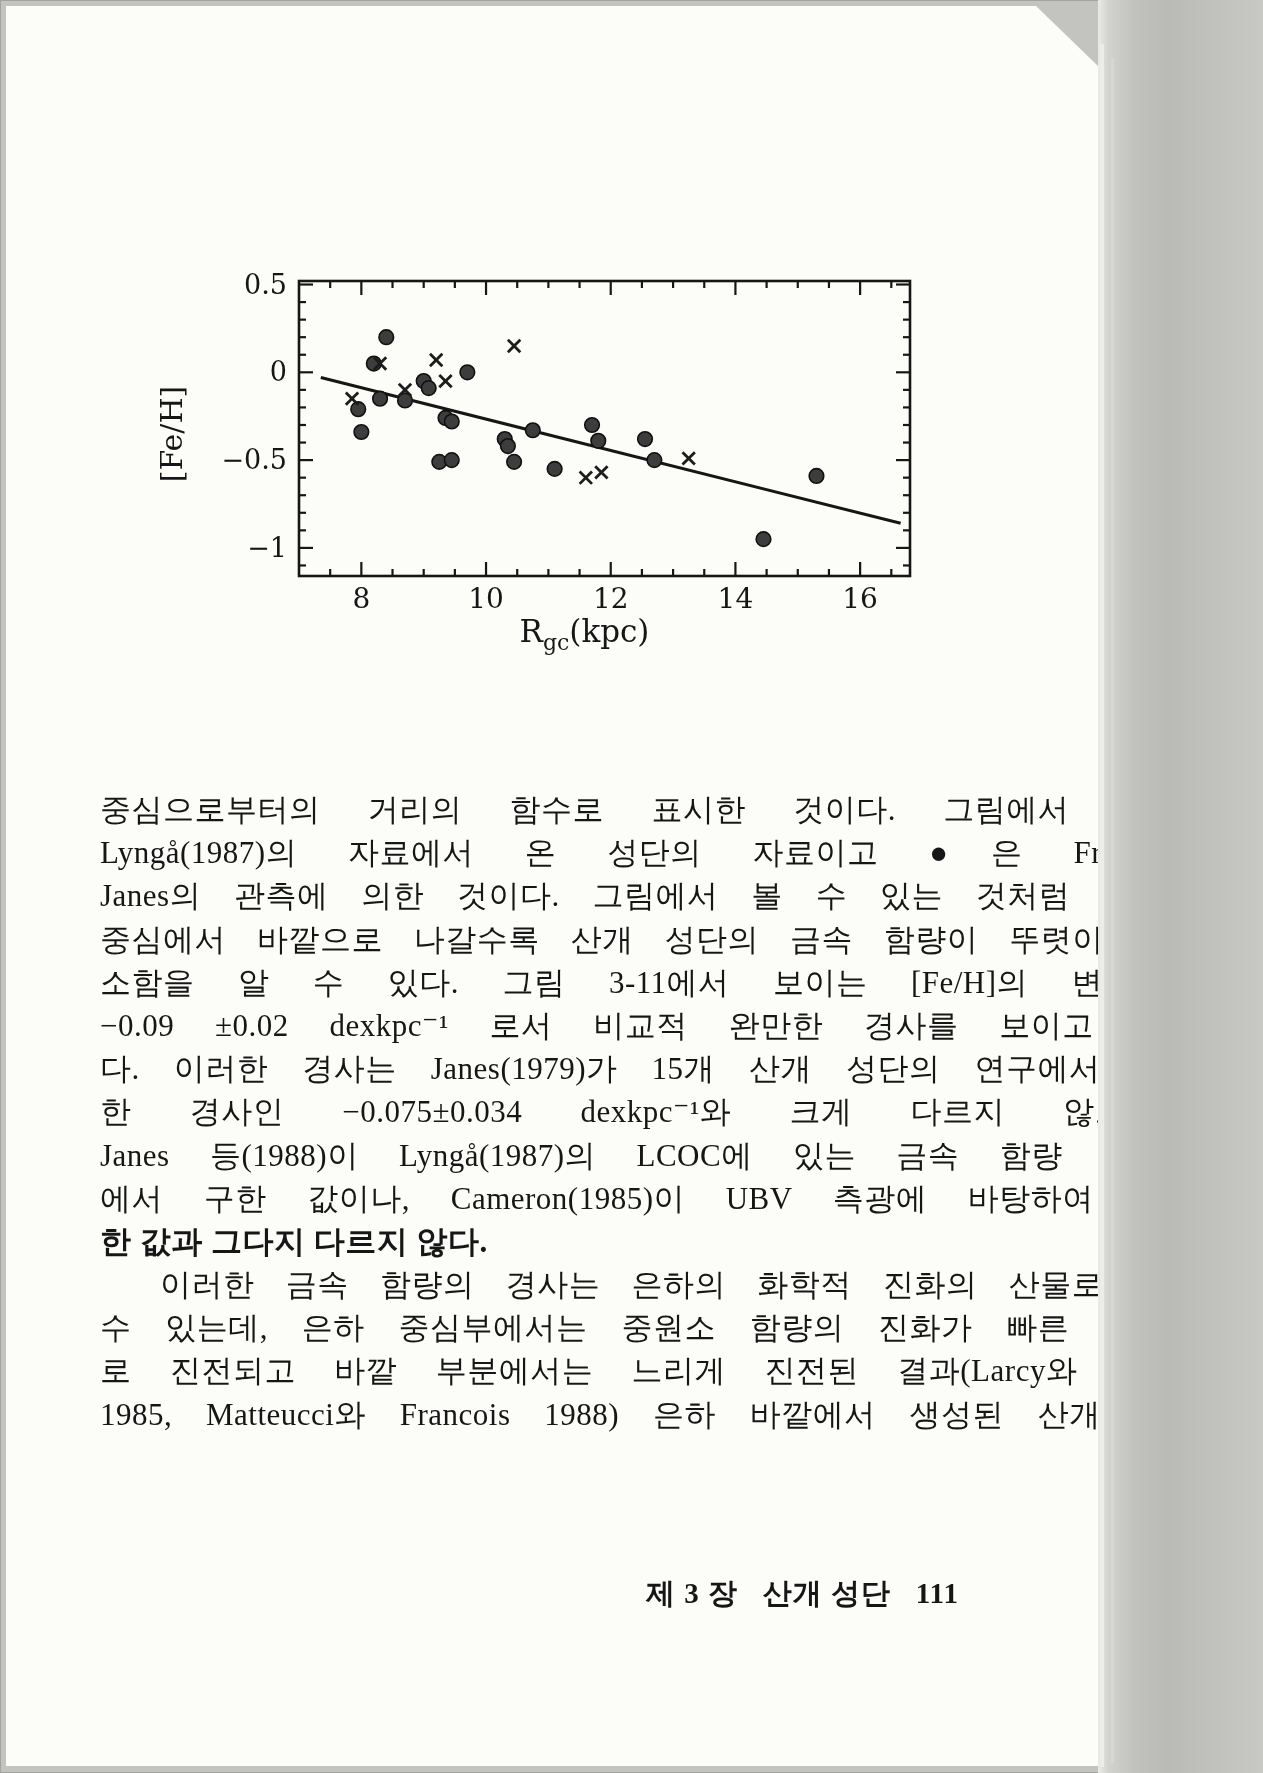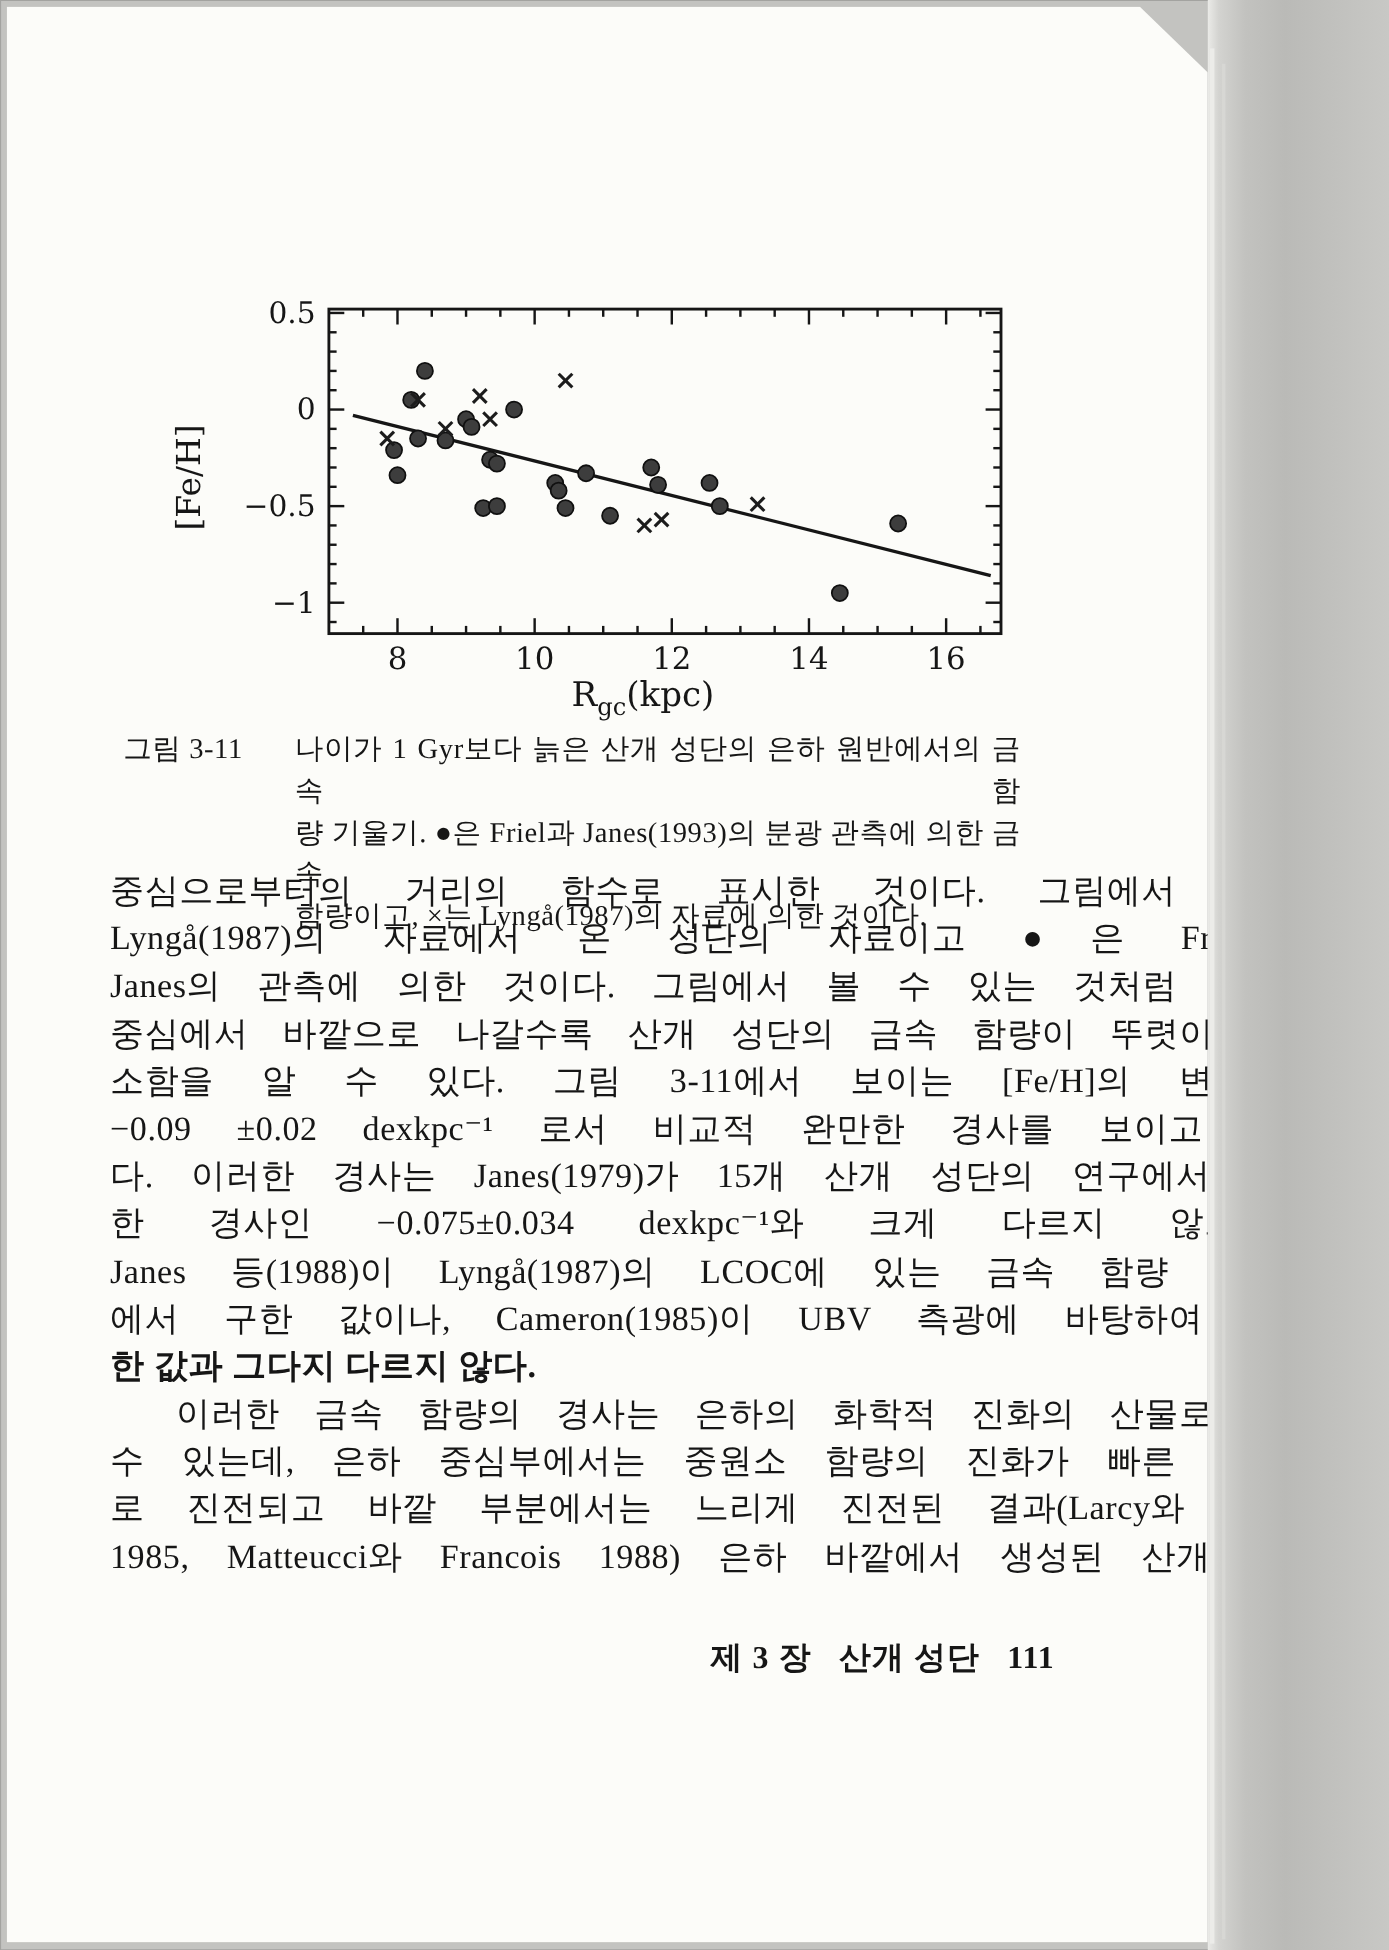--- a/index.html
+++ b/index.html
@@ -35,21 +35,21 @@
     font-size:31px;
   }
   .bline{
     height:43.2px;line-height:43.2px;white-space:nowrap;
     text-align:justify;text-align-last:justify;width:100%;
     letter-spacing:.5px;
   }
   .bline.noj{text-align-last:left;font-weight:bold;}
   .bline.indent{padding-left:60px;width:calc(100% - 60px);}
   .footer{
-    position:absolute;top:1481px;right:139px;
+    position:absolute;top:1568px;right:139px;
     font-size:29px;font-weight:bold;letter-spacing:1px;white-space:pre;
   }
 </style>
 </head>
 <body>
 
 <div class="canvas">
   <div class="page-stack"></div>
   <div class="pe1"></div>
   <div class="pe2"></div>
@@ -181,28 +181,20 @@
           <line x1="459.59591836734694" y1="287.8666666666667" x2="471.9959183673469" y2="275.4666666666667" stroke="#1c1c1c" stroke-width="2.8"></line>
           <line x1="475.18265306122447" y1="270.19880952380953" x2="487.58265306122445" y2="282.5988095238095" stroke="#1c1c1c" stroke-width="2.8"></line>
           <line x1="475.18265306122447" y1="282.5988095238095" x2="487.58265306122445" y2="270.19880952380953" stroke="#1c1c1c" stroke-width="2.8"></line>
           <line x1="562.4683673469387" y1="256.1511904761905" x2="574.8683673469388" y2="268.55119047619047" stroke="#1c1c1c" stroke-width="2.8"></line>
           <line x1="562.4683673469387" y1="268.55119047619047" x2="574.8683673469388" y2="256.1511904761905" stroke="#1c1c1c" stroke-width="2.8"></line>
           <text x="62" y="238" text-anchor="middle" font-size="30" fill="#161616" transform="rotate(-90 62 238)">[Fe/H]</text>
           <text x="464.5" y="446" text-anchor="middle" font-size="31" fill="#161616"><tspan>R</tspan><tspan dy="8" font-size="22">gc</tspan><tspan dy="-8" font-size="31">(kpc)</tspan></text>
         </g>
     </svg>
 
-    <div class="caption">
-      <div class="cap-label">그림 3-11</div>
-      <div class="cap-lines">
-        <div class="cap-line just">나이가 1 Gyr보다 늙은 산개 성단의 은하 원반에서의 금속 함</div>
-        <div class="cap-line just">량 기울기. ●은 Friel과 Janes(1993)의 분광 관측에 의한 금속</div>
-        <div class="cap-line">함량이고, ×는 Lyngå(1987)의 자료에 의한 것이다.</div>
-      </div>
-    </div>
 
     <div class="body-text">
       <div class="bline">중심으로부터의 거리의 함수로 표시한 것이다. 그림에서 ×는</div>
       <div class="bline">Lyngå(1987)의 자료에서 온 성단의 자료이고 ●은 Friel과</div>
       <div class="bline">Janes의 관측에 의한 것이다. 그림에서 볼 수 있는 것처럼 은하</div>
       <div class="bline">중심에서 바깥으로 나갈수록 산개 성단의 금속 함량이 뚜렷이 감</div>
       <div class="bline">소함을 알 수 있다. 그림 3-11에서 보이는 [Fe/H]의 변화는</div>
       <div class="bline">−0.09 ±0.02 dexkpc⁻¹ 로서 비교적 완만한 경사를 보이고 있</div>
       <div class="bline">다. 이러한 경사는 Janes(1979)가 15개 산개 성단의 연구에서 구</div>
       <div class="bline">한 경사인 −0.075±0.034 dexkpc⁻¹와 크게 다르지 않으며,</div>

